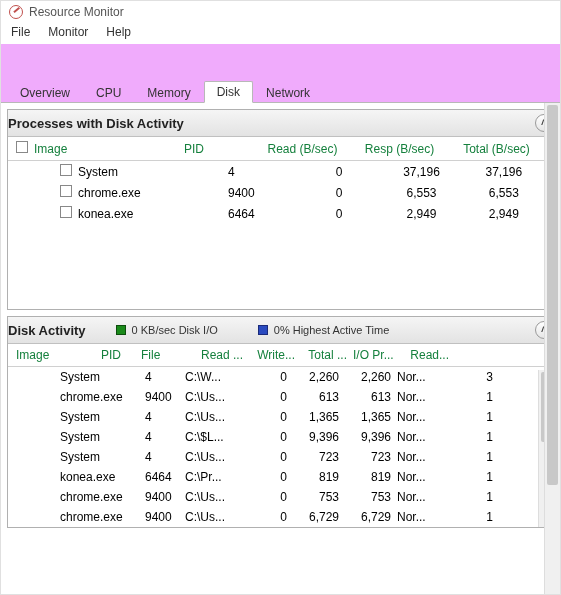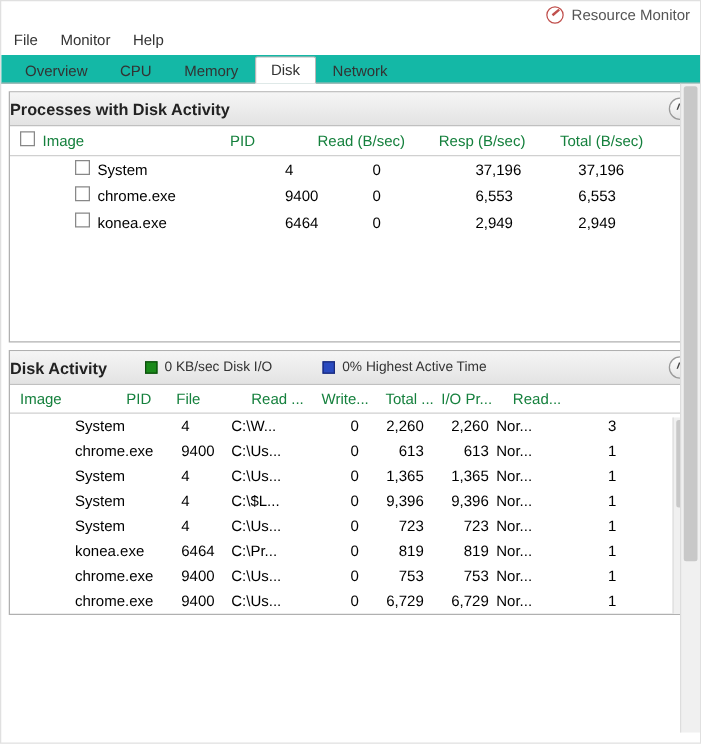--- a/index.html
+++ b/index.html
@@ -13,21 +13,20 @@
   overflow: hidden;
   border: 1px solid #e0e0e0;
 }
 .titlebar {
   display: flex;
   align-items: center;
   padding: 4px 8px;
   gap: 6px;
   color: #555;
   font-size: 12px;
-  justify-content: flex-end;
 }
 .titlebar .app-icon {
   width: 14px; height: 14px;
   border: 1.5px solid #c0504d;
   border-radius: 50%;
   position: relative;
   display: inline-block;
 }
 .titlebar .app-icon::after {
   content: "";
@@ -45,36 +44,37 @@
   color: #333;
 }
 .menubar span { cursor: default; }
 .tabbar {
   display: flex;
   align-items: flex-end;
   border-bottom: 1px solid #b8b8b8;
   padding-left: 6px;
   gap: 0;
   font-size: 12px;
-  background: #14b8a6;
+  background: #f0abfc;
 }
 .tab {
   padding: 3px 12px;
   border: 1px solid transparent;
   border-bottom: none;
   color: #333;
   cursor: default;
   position: relative;
   top: 1px;
 }
 .tab.active {
   border: 1px solid #b8b8b8;
   border-bottom: 1px solid #fff;
   background: #fff;
   border-radius: 2px 2px 0 0;
+  margin-top: 36px;
 }
 .content {
   padding: 6px 6px 0 6px;
   display: flex;
   flex-direction: column;
   gap: 6px;
   height: calc(100% - 74px);
   position: relative;
 }
 .panel {
@@ -130,21 +130,21 @@
 .row {
   display: flex;
   padding: 3px 8px;
   font-size: 12px;
   align-items: center;
   margin-left: 44px;
 }
 .row .cb { margin-right: 6px; }
 .c-img { flex: 0 0 150px; text-align: left; }
 .c-pid { flex: 0 0 70px; text-align: left; }
-.c-num { flex: 1; text-align: left; }
+.c-num { flex: 1; text-align: center; }
 
 .d-img { flex: 0 0 85px; text-align:left;}
 .d-pid { flex: 0 0 40px; text-align:left;}
 .d-file{ flex: 0 0 50px; text-align:left;}
 .d-num { flex: 0 0 52px; text-align:right;}
 .d-txt { flex: 0 0 50px; text-align:left; padding-left:6px;}
 .cb-box {
   width: 12px; height: 12px;
   border: 1px solid #888;
   display: inline-block;

